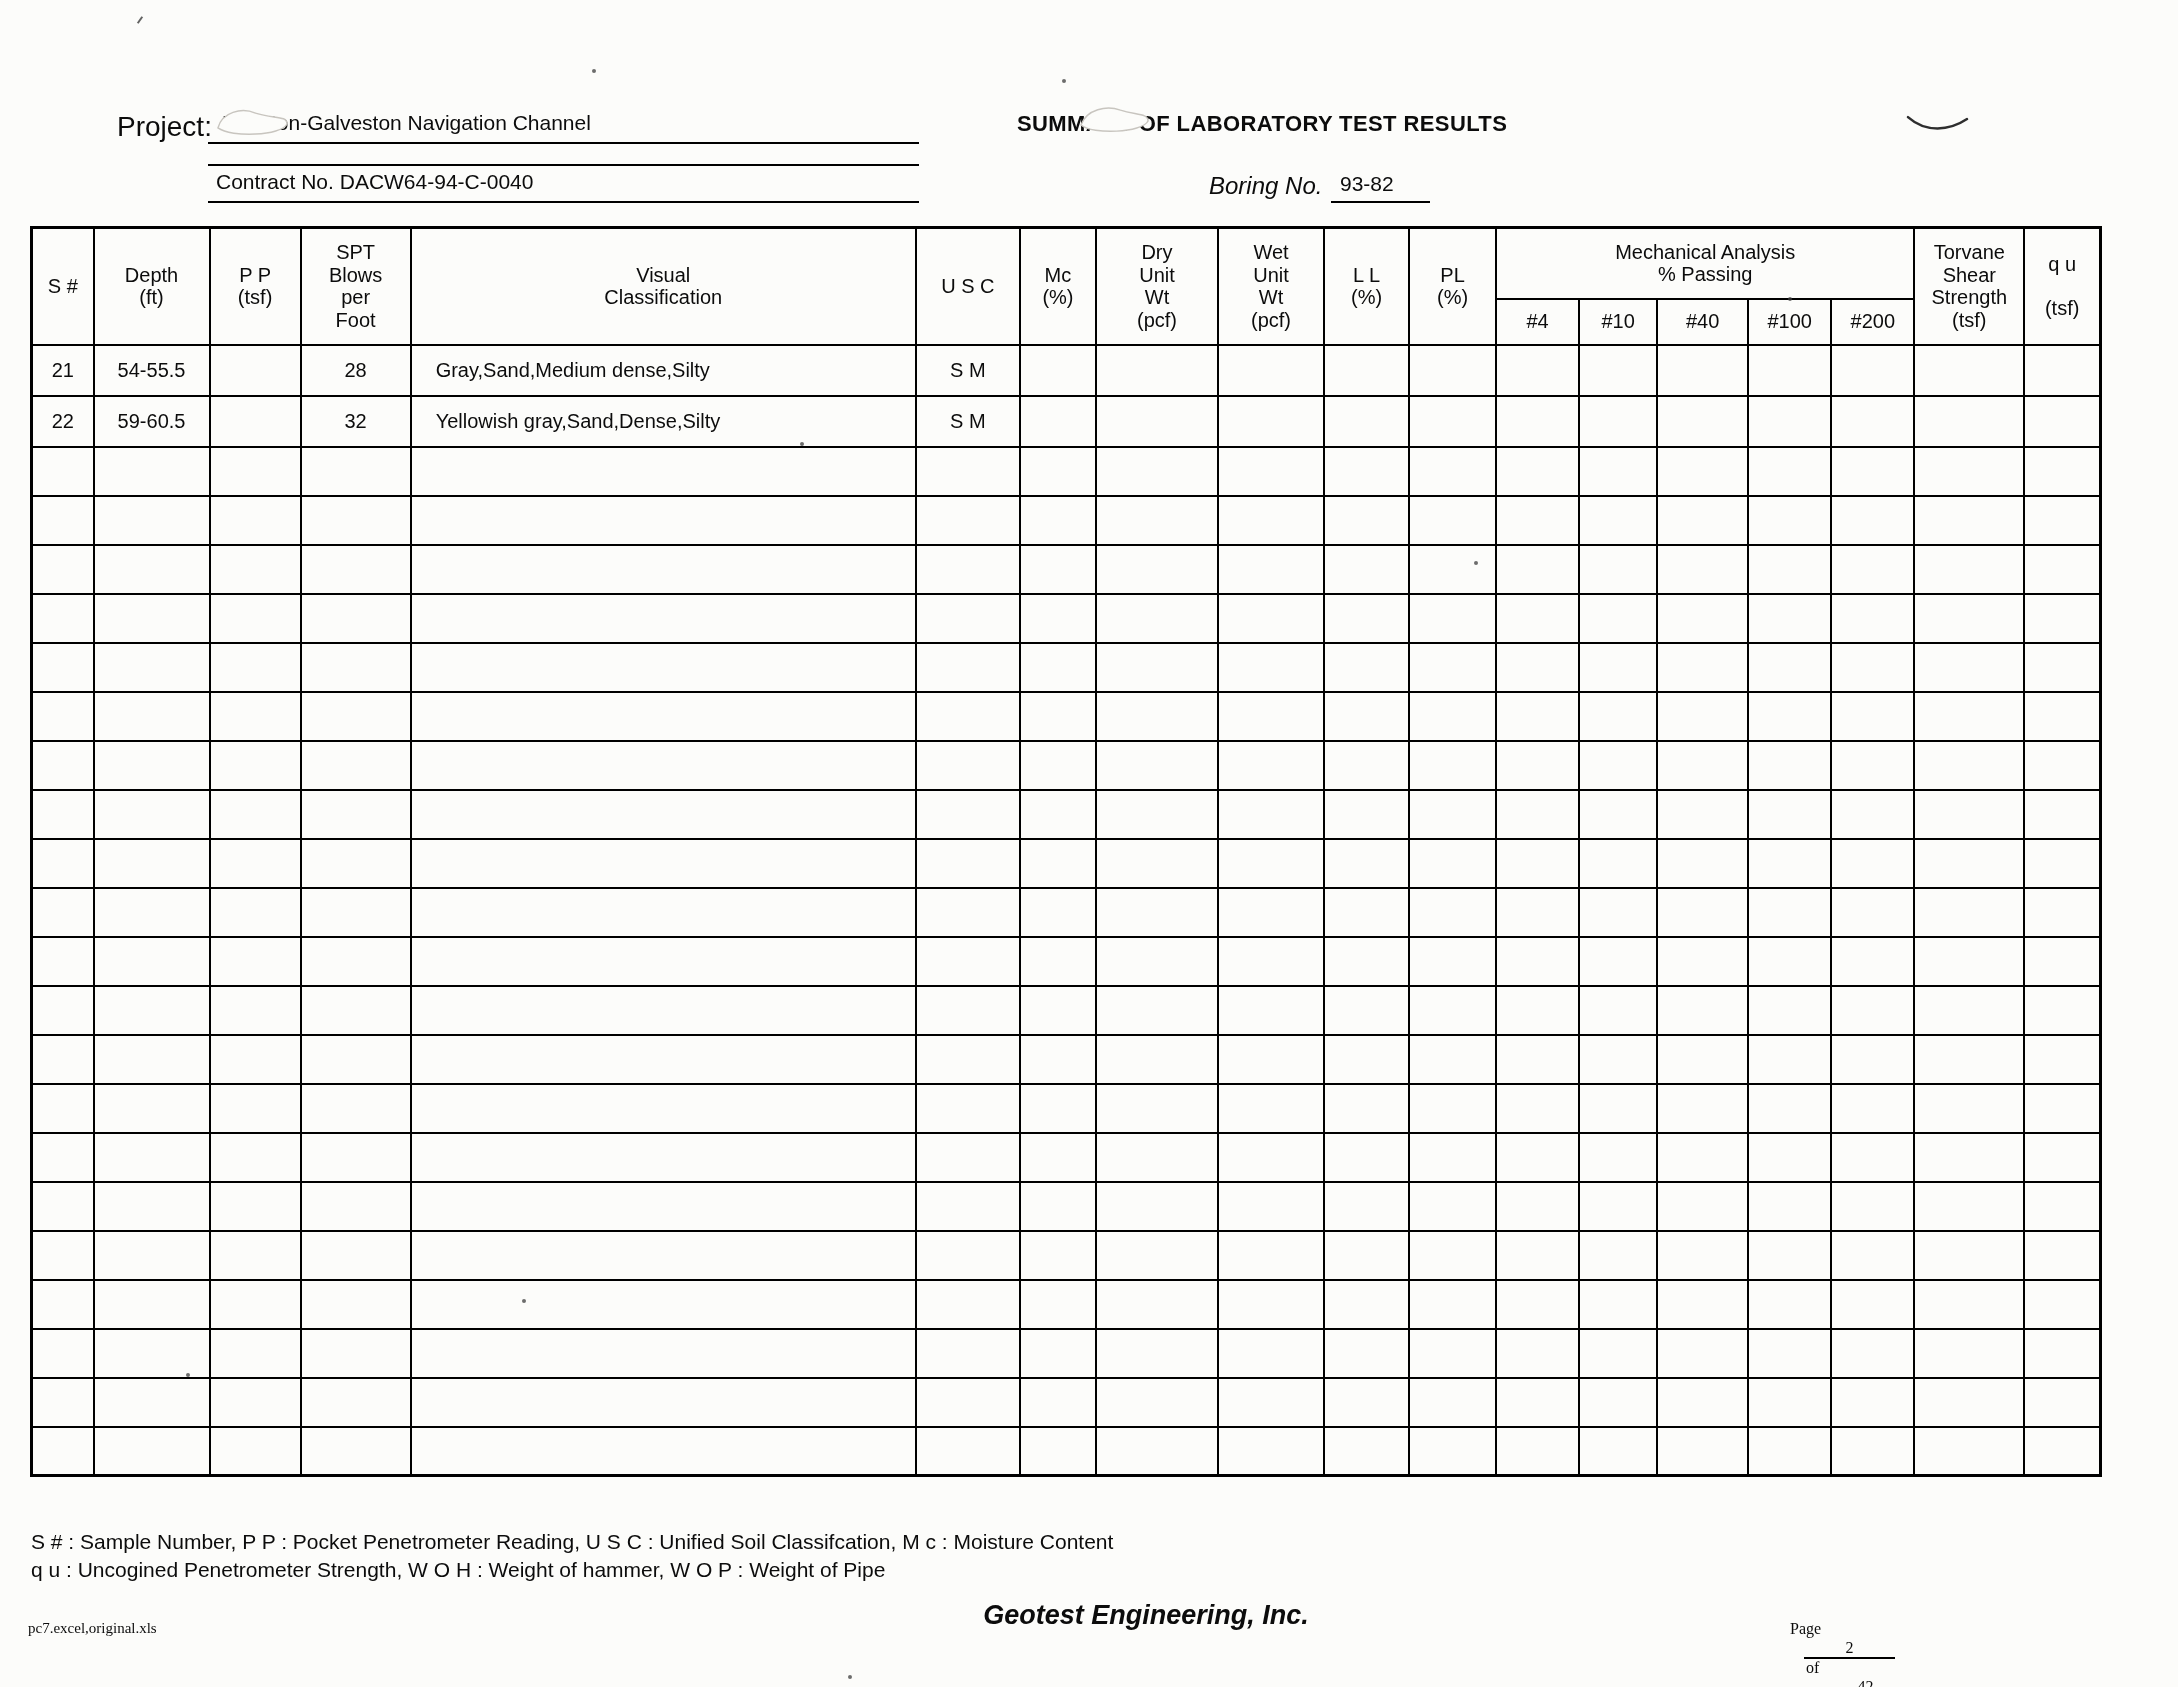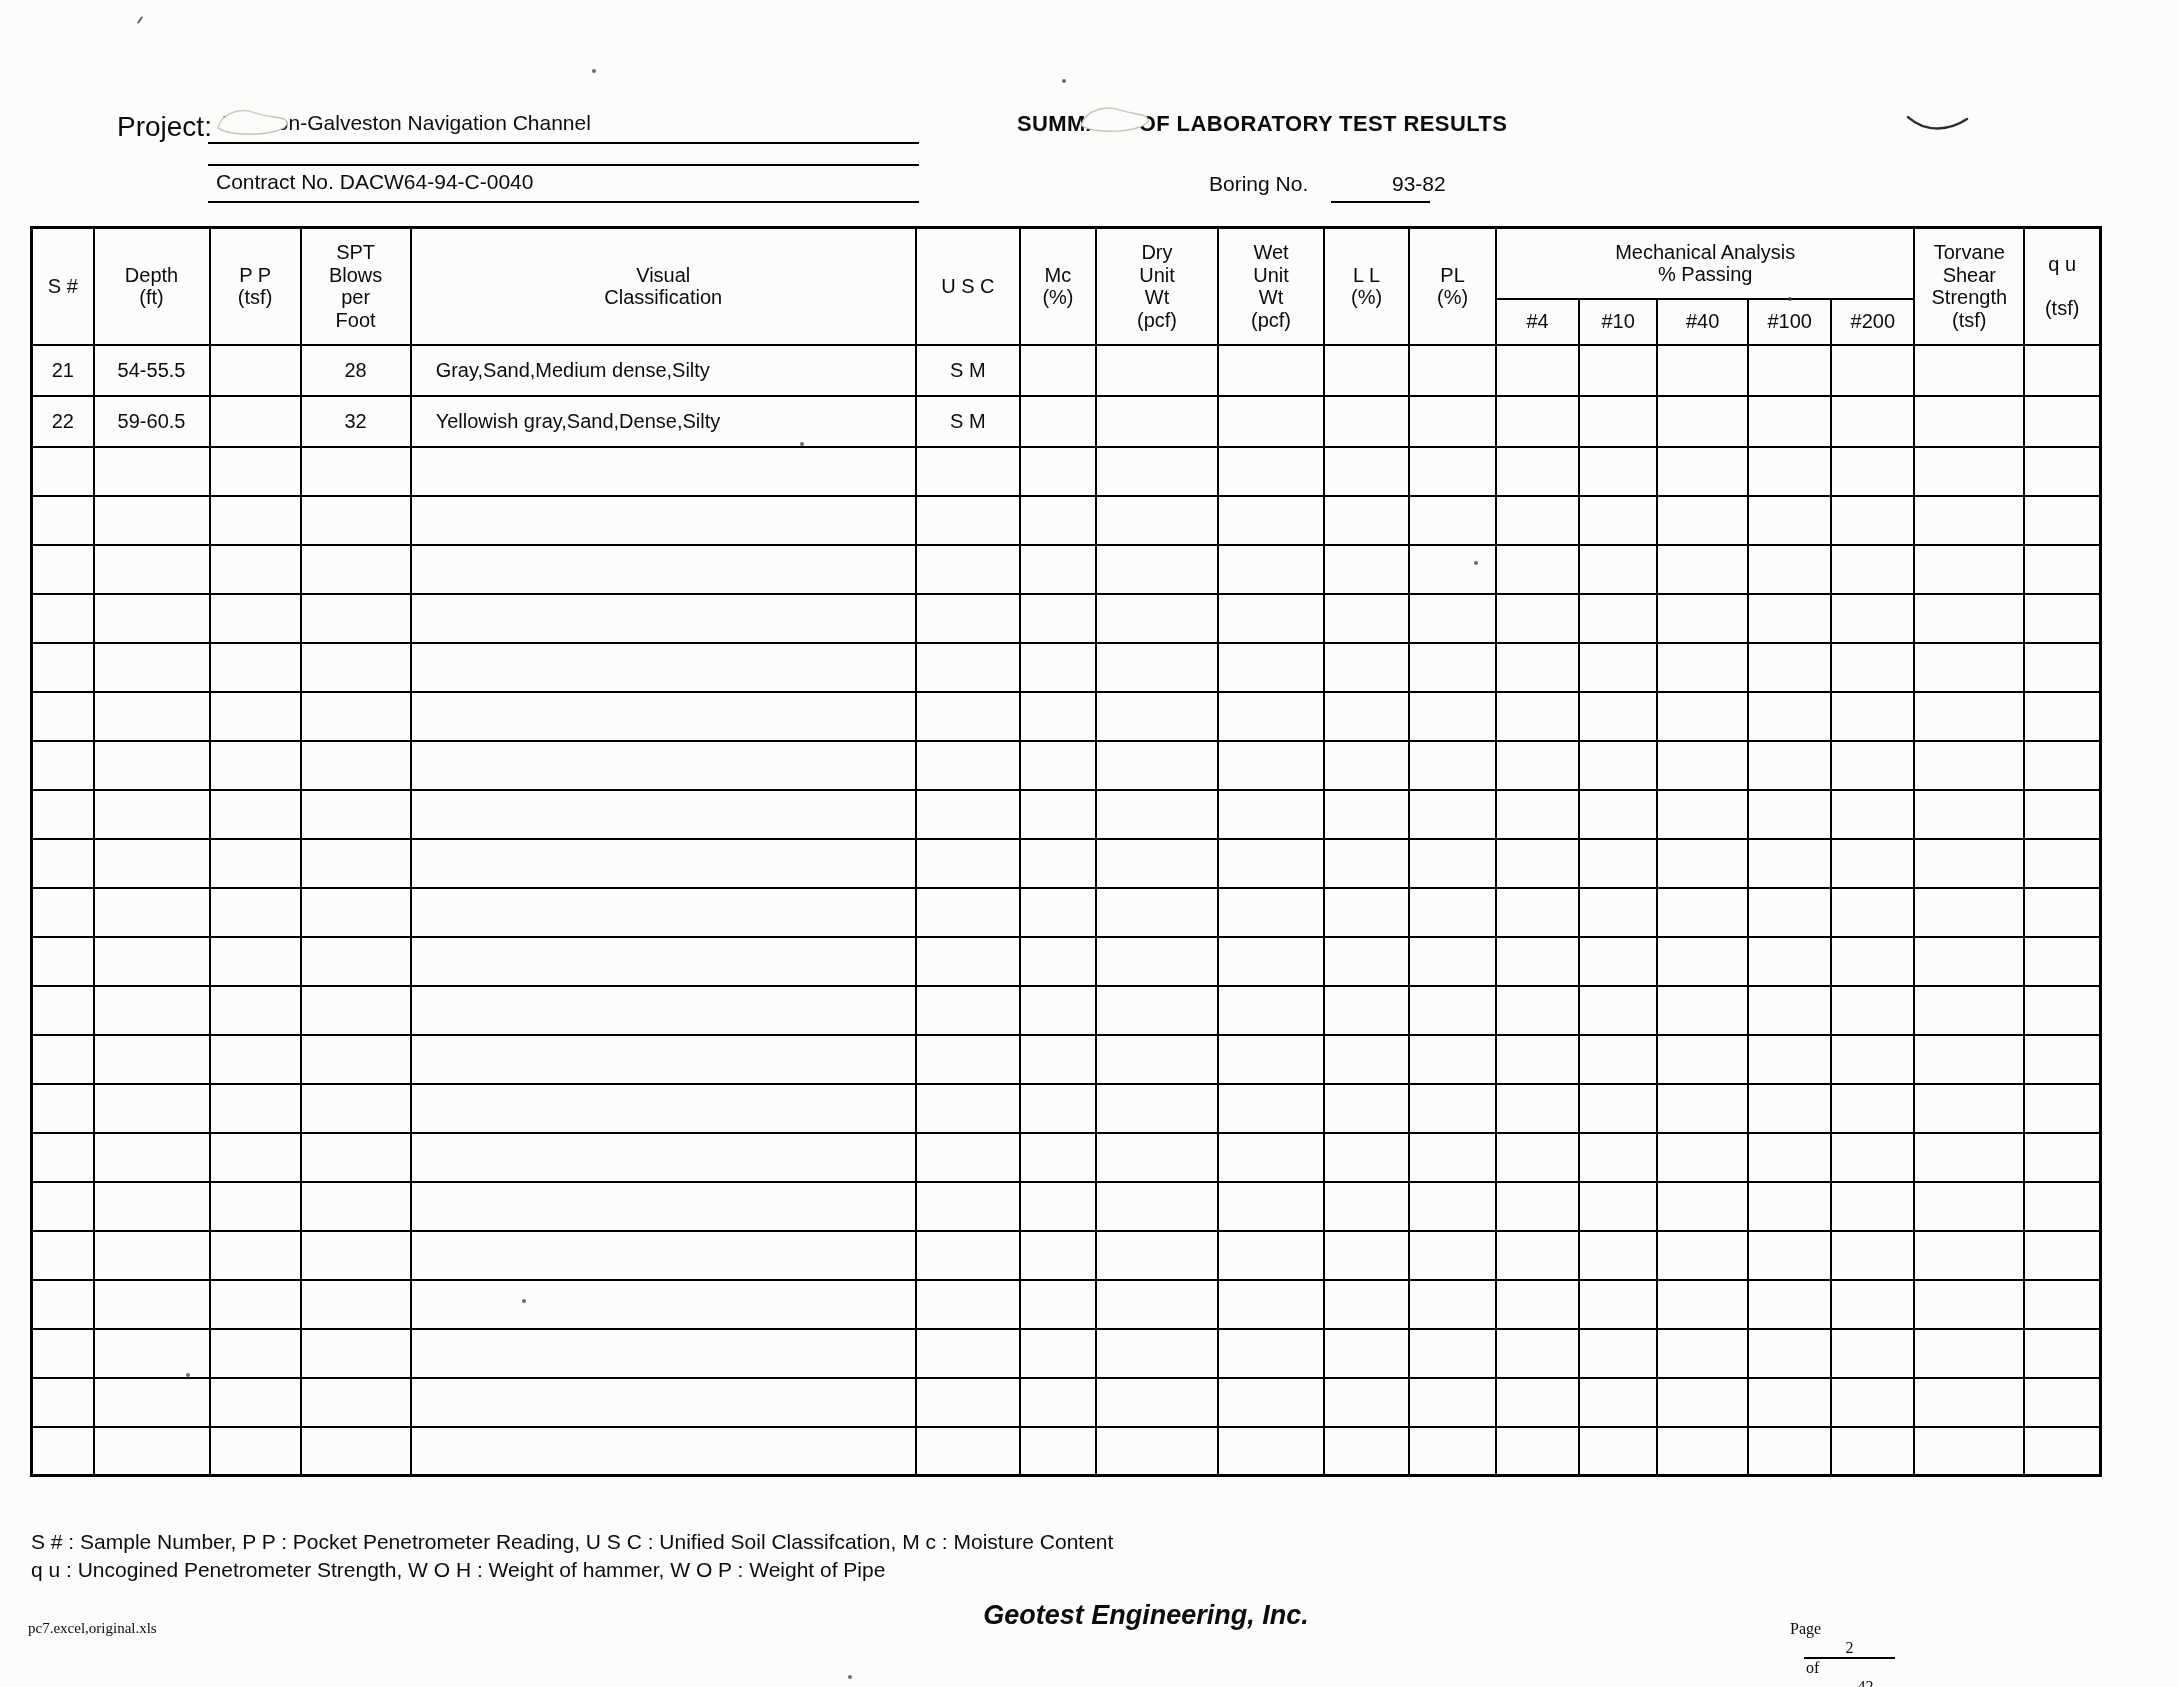--- a/index.html
+++ b/index.html
@@ -15,22 +15,22 @@
 
   
   .project-label   { position:absolute; left:117px; top:111px; font-size:28px; }
   .project-value   { position:absolute; left:222px; top:111px; font-size:21px; white-space:nowrap; }
   .rule            { position:absolute; height:2px; background:#000; }
   .project-underline  { left:208px; top:142px; width:711px; }
   .contract-topline   { left:208px; top:164px; width:711px; }
   .contract-underline { left:208px; top:201px; width:711px; }
   .contract-text   { position:absolute; left:216px; top:170px; font-size:21px; white-space:nowrap; }
   .doc-title       { position:absolute; left:1017px; top:111px; font-size:22px; font-weight:700; letter-spacing:0.4px; white-space:nowrap; }
-  .boring-label    { position:absolute; left:1209px; top:172px; font-size:21px; }
-  .boring-value    { position:absolute; left:1392px; top:172px; font-size:21px; }
+  .boring-label    { position:absolute; left:1209px; top:172px; font-size:24px;font-style:italic; }
+  .boring-value    { position:absolute; left:1340px; top:172px; font-size:21px; }
   .boring-underline{ left:1331px; top:201px; width:99px; }
 
   
   .results-table {
     position:absolute; left:30px; top:226px;
     width:2072px;
     border-collapse:collapse; table-layout:fixed;
     border:3px solid #000;
   }
   .results-table th, .results-table td { border:2px solid #000; }

